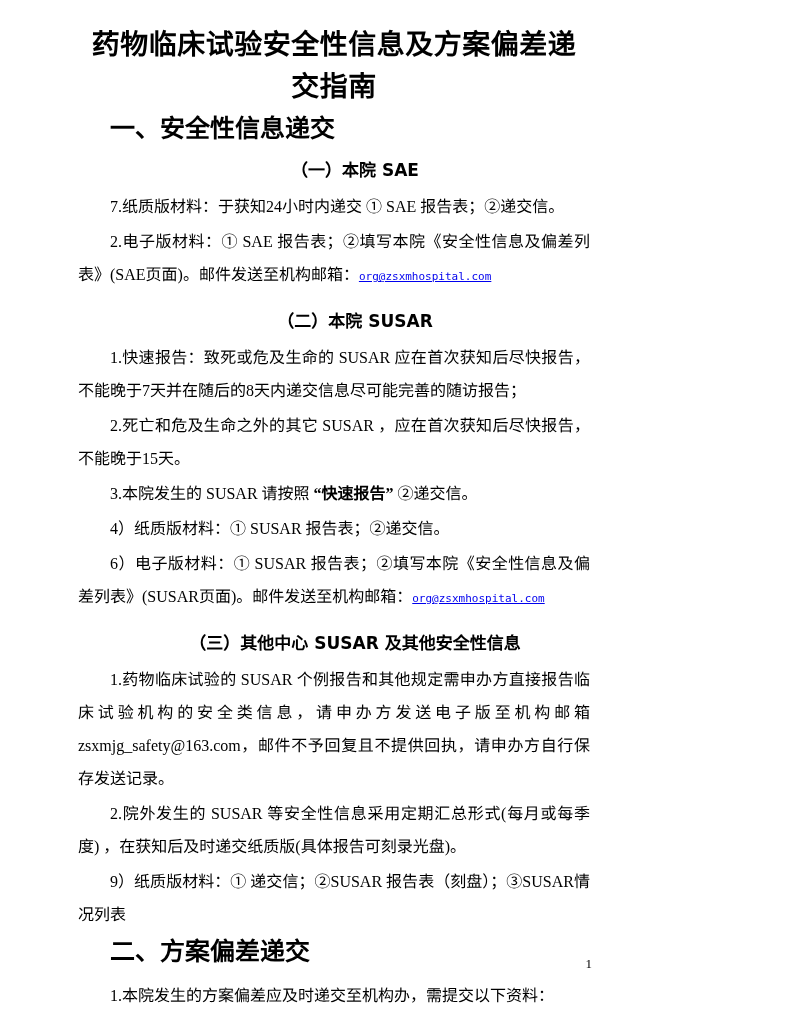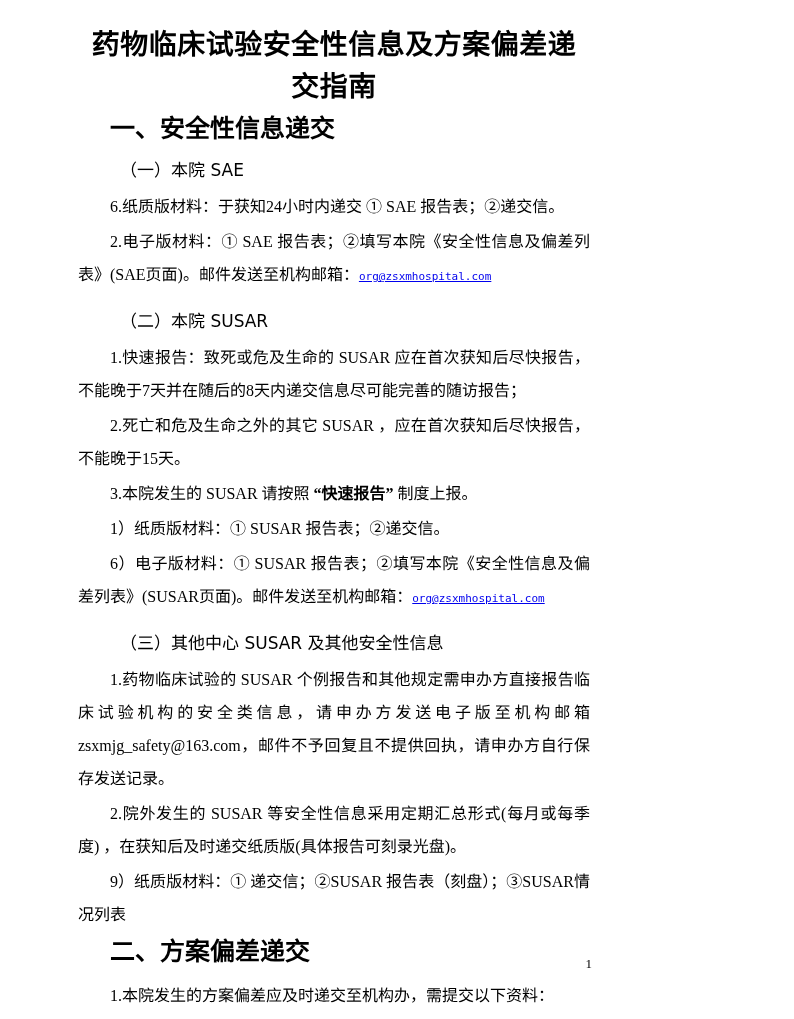--- a/index.html
+++ b/index.html
@@ -31,24 +31,25 @@
     font-family: "DejaVu Sans", sans-serif;
     font-weight: 700;
     font-size: 25px;
     line-height: 26px;
     margin: 8px 0 14px 32px;
   }
   .h2-second {
   }
   .h3 {
     font-family: "DejaVu Sans", sans-serif;
-    font-weight: 400;
+    font-weight: 700;
     font-size: 17px;
     line-height: 24px;
     margin: 16px 0 8px 42px;
+    text-align: center;
   }
   p.body {
     font-size: 16px;
     line-height: 33px;
     text-align: justify;
     text-indent: 2em;
     margin: 0 0 2px 0;
   }
   p.gap-before {
   }
@@ -75,34 +76,34 @@
 <body>
 
 <div class="page">
 
   <div class="doc-title">药物临床试验安全性信息及方案偏差递交指南</div>
 
   <div class="h2">一、安全性信息递交</div>
 
   <div class="h3">（一）本院 SAE</div>
 
-  <p class="body">6.纸质版材料：于获知24小时内递交 ① SAE 报告表；②递交信。</p>
+  <p class="body">7.纸质版材料：于获知24小时内递交 ① SAE 报告表；②递交信。</p>
 
   <p class="body"><span>2.电子版材料：① SAE 报告表；②填写本院《安全性信息及偏差列表》(SAE页面)。邮件发送至机构邮箱：</span><a class="email-link">org@zsxmhospital.com</a></p>
 
   <div class="h3">（二）本院 SUSAR</div>
 
   <p class="body">1.快速报告：致死或危及生命的 SUSAR 应在首次获知后尽快报告，不能晚于7天并在随后的8天内递交信息尽可能完善的随访报告；</p>
 
   <p class="body gap-before">2.死亡和危及生命之外的其它 SUSAR ，应在首次获知后尽快报告，不能晚于15天。</p>
 
-  <p class="body"><span>3.本院发生的 SUSAR 请按照 </span><span class="bold">“快速报告”</span><span> 制度上报。</span></p>
+  <p class="body"><span>3.本院发生的 SUSAR 请按照 </span><span class="bold">“快速报告”</span><span> ②递交信。</span></p>
 
 
-  <p class="body">1）纸质版材料：① SUSAR 报告表；②递交信。</p>
+  <p class="body">4）纸质版材料：① SUSAR 报告表；②递交信。</p>
 
   <p class="body"><span>6）电子版材料：① SUSAR 报告表；②填写本院《安全性信息及偏差列表》(SUSAR页面)。邮件发送至机构邮箱：</span><a class="email-link">org@zsxmhospital.com</a></p>
 
   <div class="h3">（三）其他中心 SUSAR 及其他安全性信息</div>
 
   <p class="body">1.药物临床试验的 SUSAR 个例报告和其他规定需申办方直接报告临床试验机构的安全类信息，请申办方发送电子版至机构邮箱zsxmjg_safety@163.com，邮件不予回复且不提供回执，请申办方自行保存发送记录。</p>
 
   <p class="body gap-before">2.院外发生的 SUSAR 等安全性信息采用定期汇总形式(每月或每季度) ，在获知后及时递交纸质版(具体报告可刻录光盘)。</p>
 
   <p class="body">9）纸质版材料：① 递交信；②SUSAR 报告表（刻盘）；③SUSAR情况列表</p>

